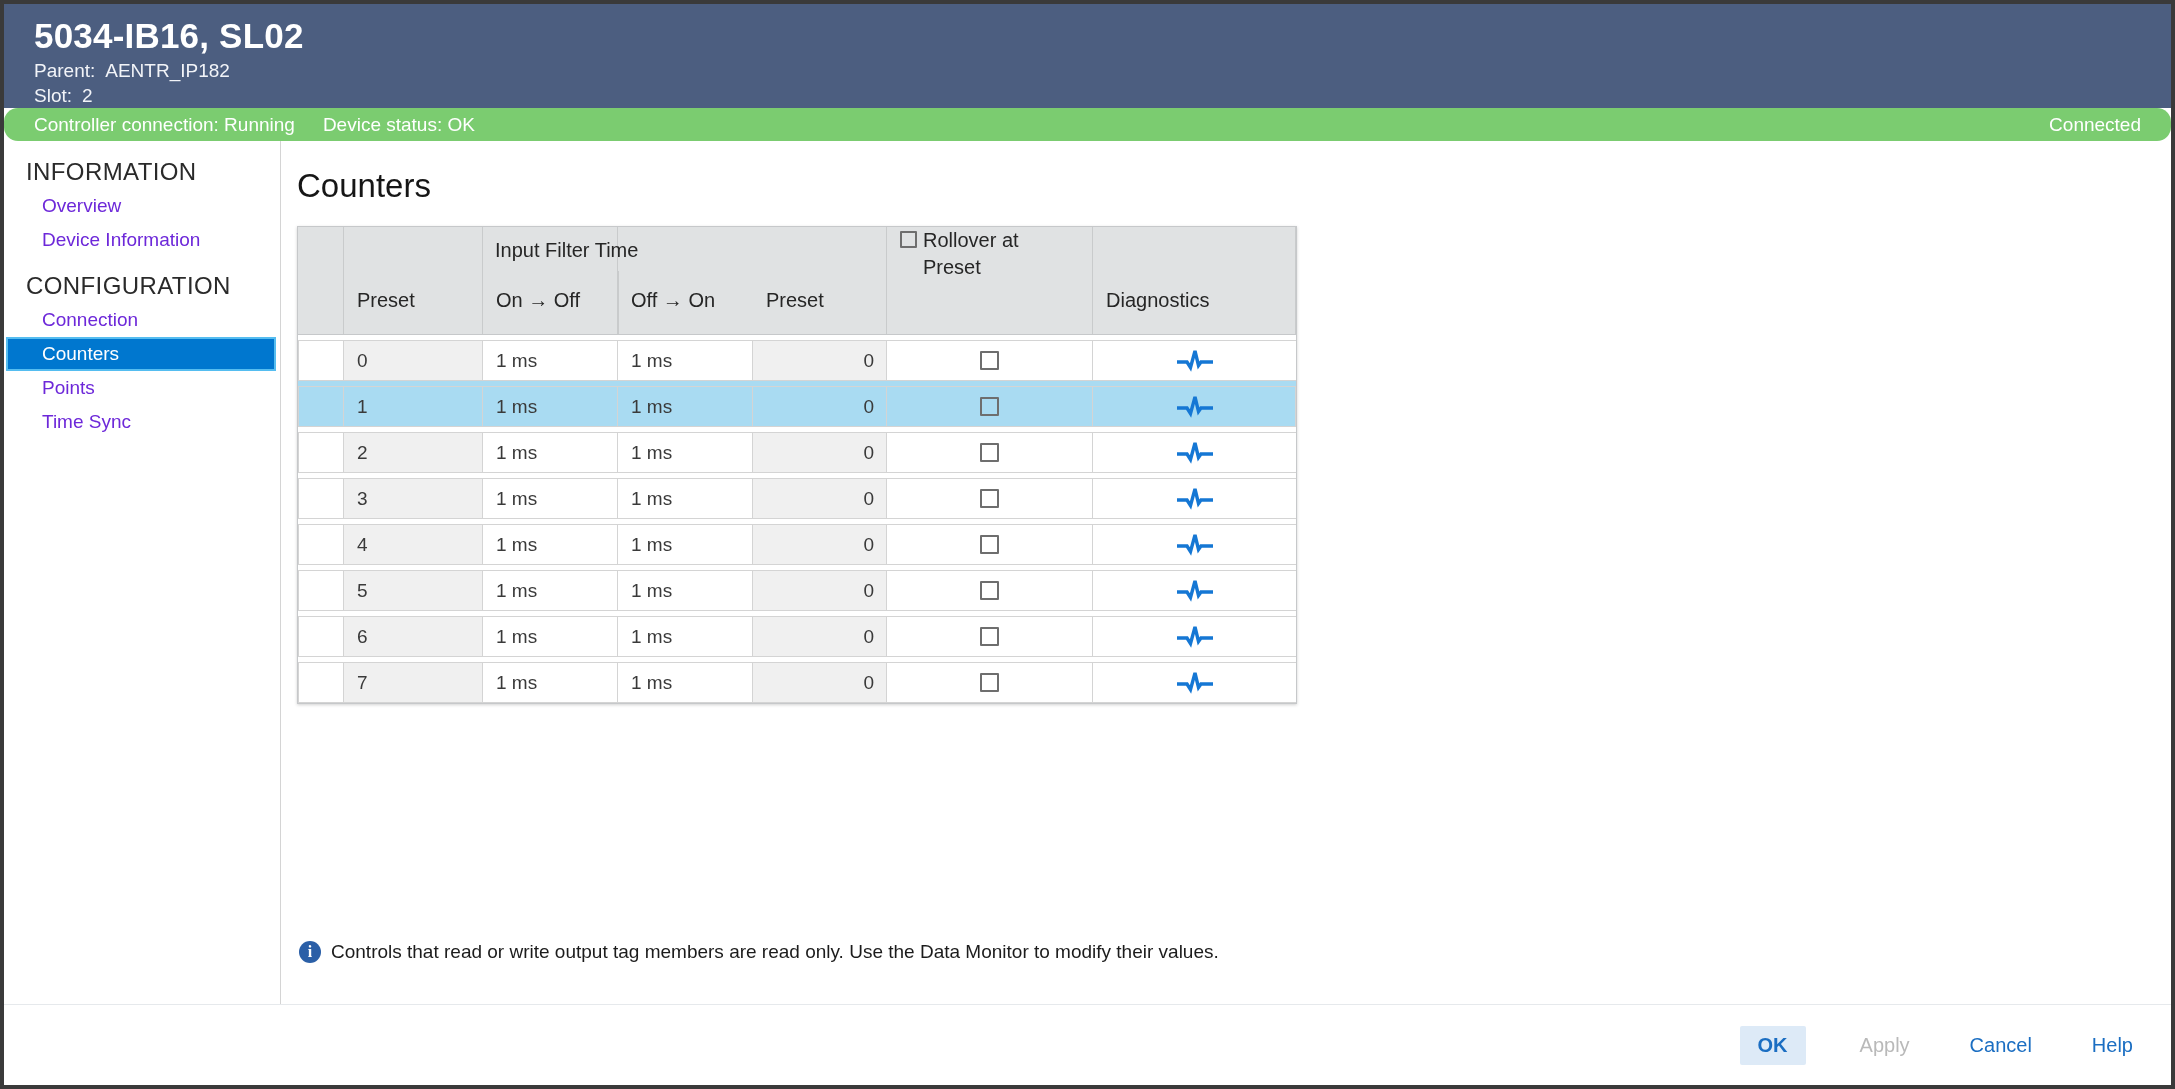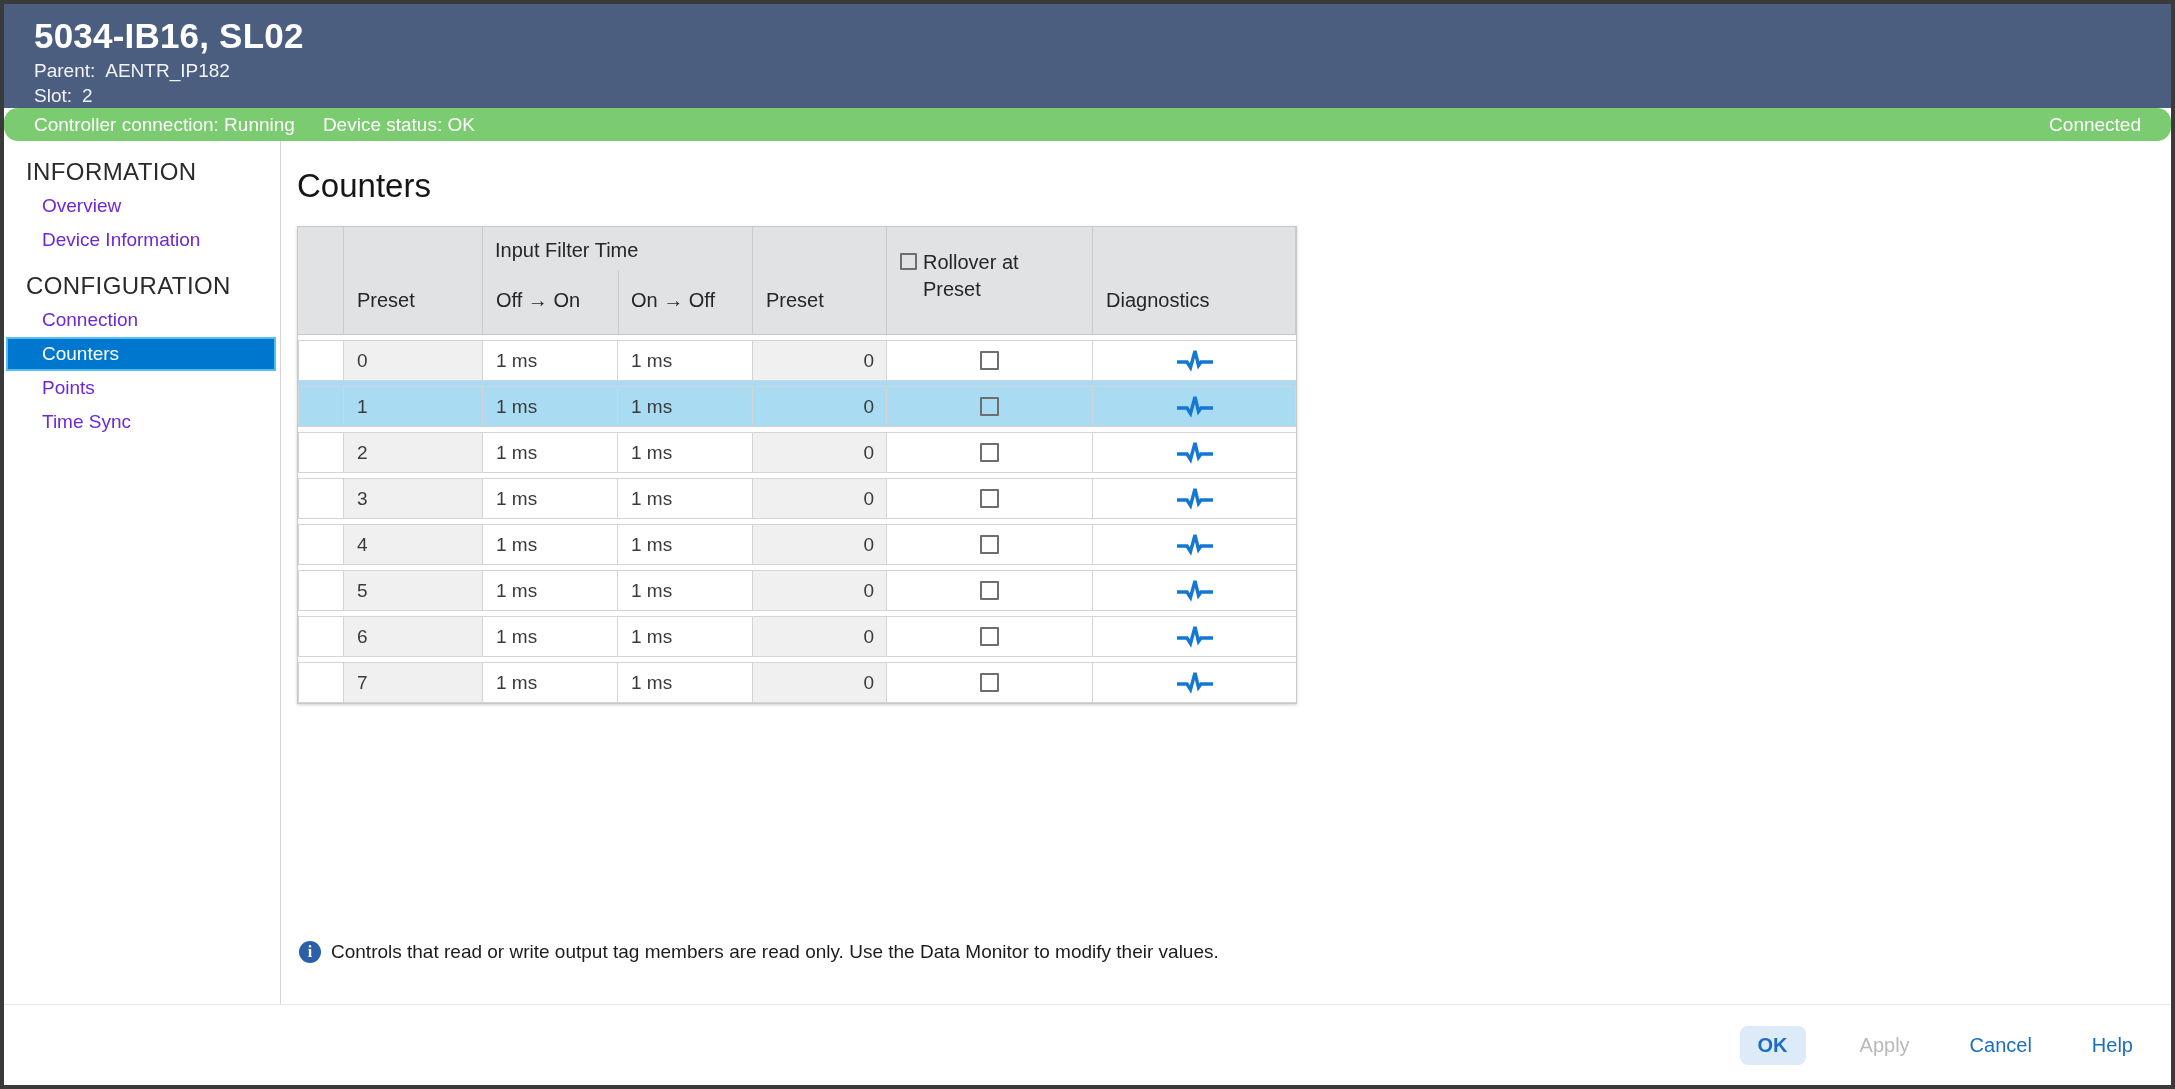--- a/index.html
+++ b/index.html
@@ -48,21 +48,21 @@
   .content{position:absolute;left:278px;top:0;right:0;bottom:0;background:#fff;}
   .page-title{position:absolute;left:15px;top:26px;font-size:33px;font-weight:400;color:#161616;}
   
   .table-frame{position:absolute;left:15px;top:85px;width:1000px;border:1px solid var(--c-head-border);background:#fff;box-shadow:0 1px 3px rgba(0,0,0,.18);}
   .thead{position:relative;height:108px;background:var(--c-head-cell);border-bottom:1px solid var(--c-head-border);display:grid;grid-template-columns:46px 139px 135px 135px 134px 206px 203px;}
   .thead .hcell{border-right:1px solid #c9cbcc;display:flex;align-items:flex-end;padding:0 4px 22px 13px;font-size:20px;color:#262626;}
   .thead .hcell:last-child{border-right:none;}
   .thead .hcell.no-right{border-right:none;}
   .partial-divider{position:absolute;left:320px;top:44px;bottom:0;width:1px;background:#c9cbcc;}
   .group-label{position:absolute;left:197px;top:12px;font-size:20px;color:#262626;}
-  .hcell.rollover{padding-bottom:10px;align-items:center;}
+  .hcell.rollover{padding-bottom:10px;align-items:flex-start;}
   .rollover-wrap{display:flex;align-items:flex-start;}
   .rollover-text{line-height:27px;}
   .checkbox{width:19px;height:19px;border:2px solid #6e6e6e;border-radius:1px;background:transparent;}
   .checkbox.small{width:17px;height:17px;margin:4px 6px 0 0;}
   
   .tbody{background:#fff;}
   .rowslot{height:46px;padding-top:5px;}
   .rowslot.selected{background:var(--c-row-sel);}
   .row{height:41px;display:grid;grid-template-columns:45px 139px 135px 135px 134px 206px 203px;border:1px solid var(--c-cell-border);margin:0;}
   .cell{border-right:1px solid var(--c-cell-border);display:flex;align-items:center;font-size:19px;color:#3a3a3a;padding-left:13px;overflow:hidden;}
@@ -72,21 +72,21 @@
   .c-filter{background:#fff;}
   .c-preset{background:var(--c-readonly);justify-content:flex-end;padding-right:12px;padding-left:4px;}
   .c-check,.c-diag{background:#fff;justify-content:center;padding-left:0;}
   .rowslot.selected .cell{background:transparent;}
   
   .note{position:absolute;left:17px;top:800px;display:flex;align-items:center;font-size:19px;color:#1c1c1c;}
   .info-icon{width:22px;height:22px;border-radius:50%;background:var(--c-info);color:#fff;font-size:16px;font-weight:bold;display:flex;align-items:center;justify-content:center;margin-right:10px;font-family:"Liberation Serif",serif;}
   
   .footer{position:absolute;left:0;bottom:0;width:100%;height:81px;background:#fff;border-top:1px solid #e6e9ec;display:flex;align-items:center;justify-content:flex-end;padding-right:32px;gap:48px;}
   .btn{font-size:20px;background:none;border:none;cursor:pointer;font-family:"Liberation Sans",sans-serif;padding:8px 6px;}
-  .btn.primary{background:var(--c-link-bg);color:var(--c-link);padding:8px 18px;border-radius:8px;font-weight:600;}
+  .btn.primary{background:var(--c-link-bg);color:var(--c-link);padding:8px 18px;border-radius:2px;font-weight:600;}
   .btn.disabled{color:var(--c-disabled);}
   .btn.link{color:var(--c-link);}
   .diag-svg{display:block;}
 </style>
 </head>
 <body>
 
 <div class="window">
 
   <div class="titlebar">
@@ -124,22 +124,22 @@
     </div>
 
     <div class="content">
       <div class="page-title">Counters</div>
 
       <div class="table-frame">
 
         <div class="thead">
           <div class="hcell"></div>
           <div class="hcell">Preset</div>
+          <div class="hcell">On → Off</div>
           <div class="hcell no-right">Off → On</div>
-          <div class="hcell">On → Off</div>
           <div class="hcell">Preset</div>
           <div class="hcell rollover">
             <div class="rollover-wrap">
               <div class="checkbox small"></div>
               <div class="rollover-text">
                 <div>Rollover at</div>
                 <div>Preset</div>
               </div>
             </div>
           </div>

